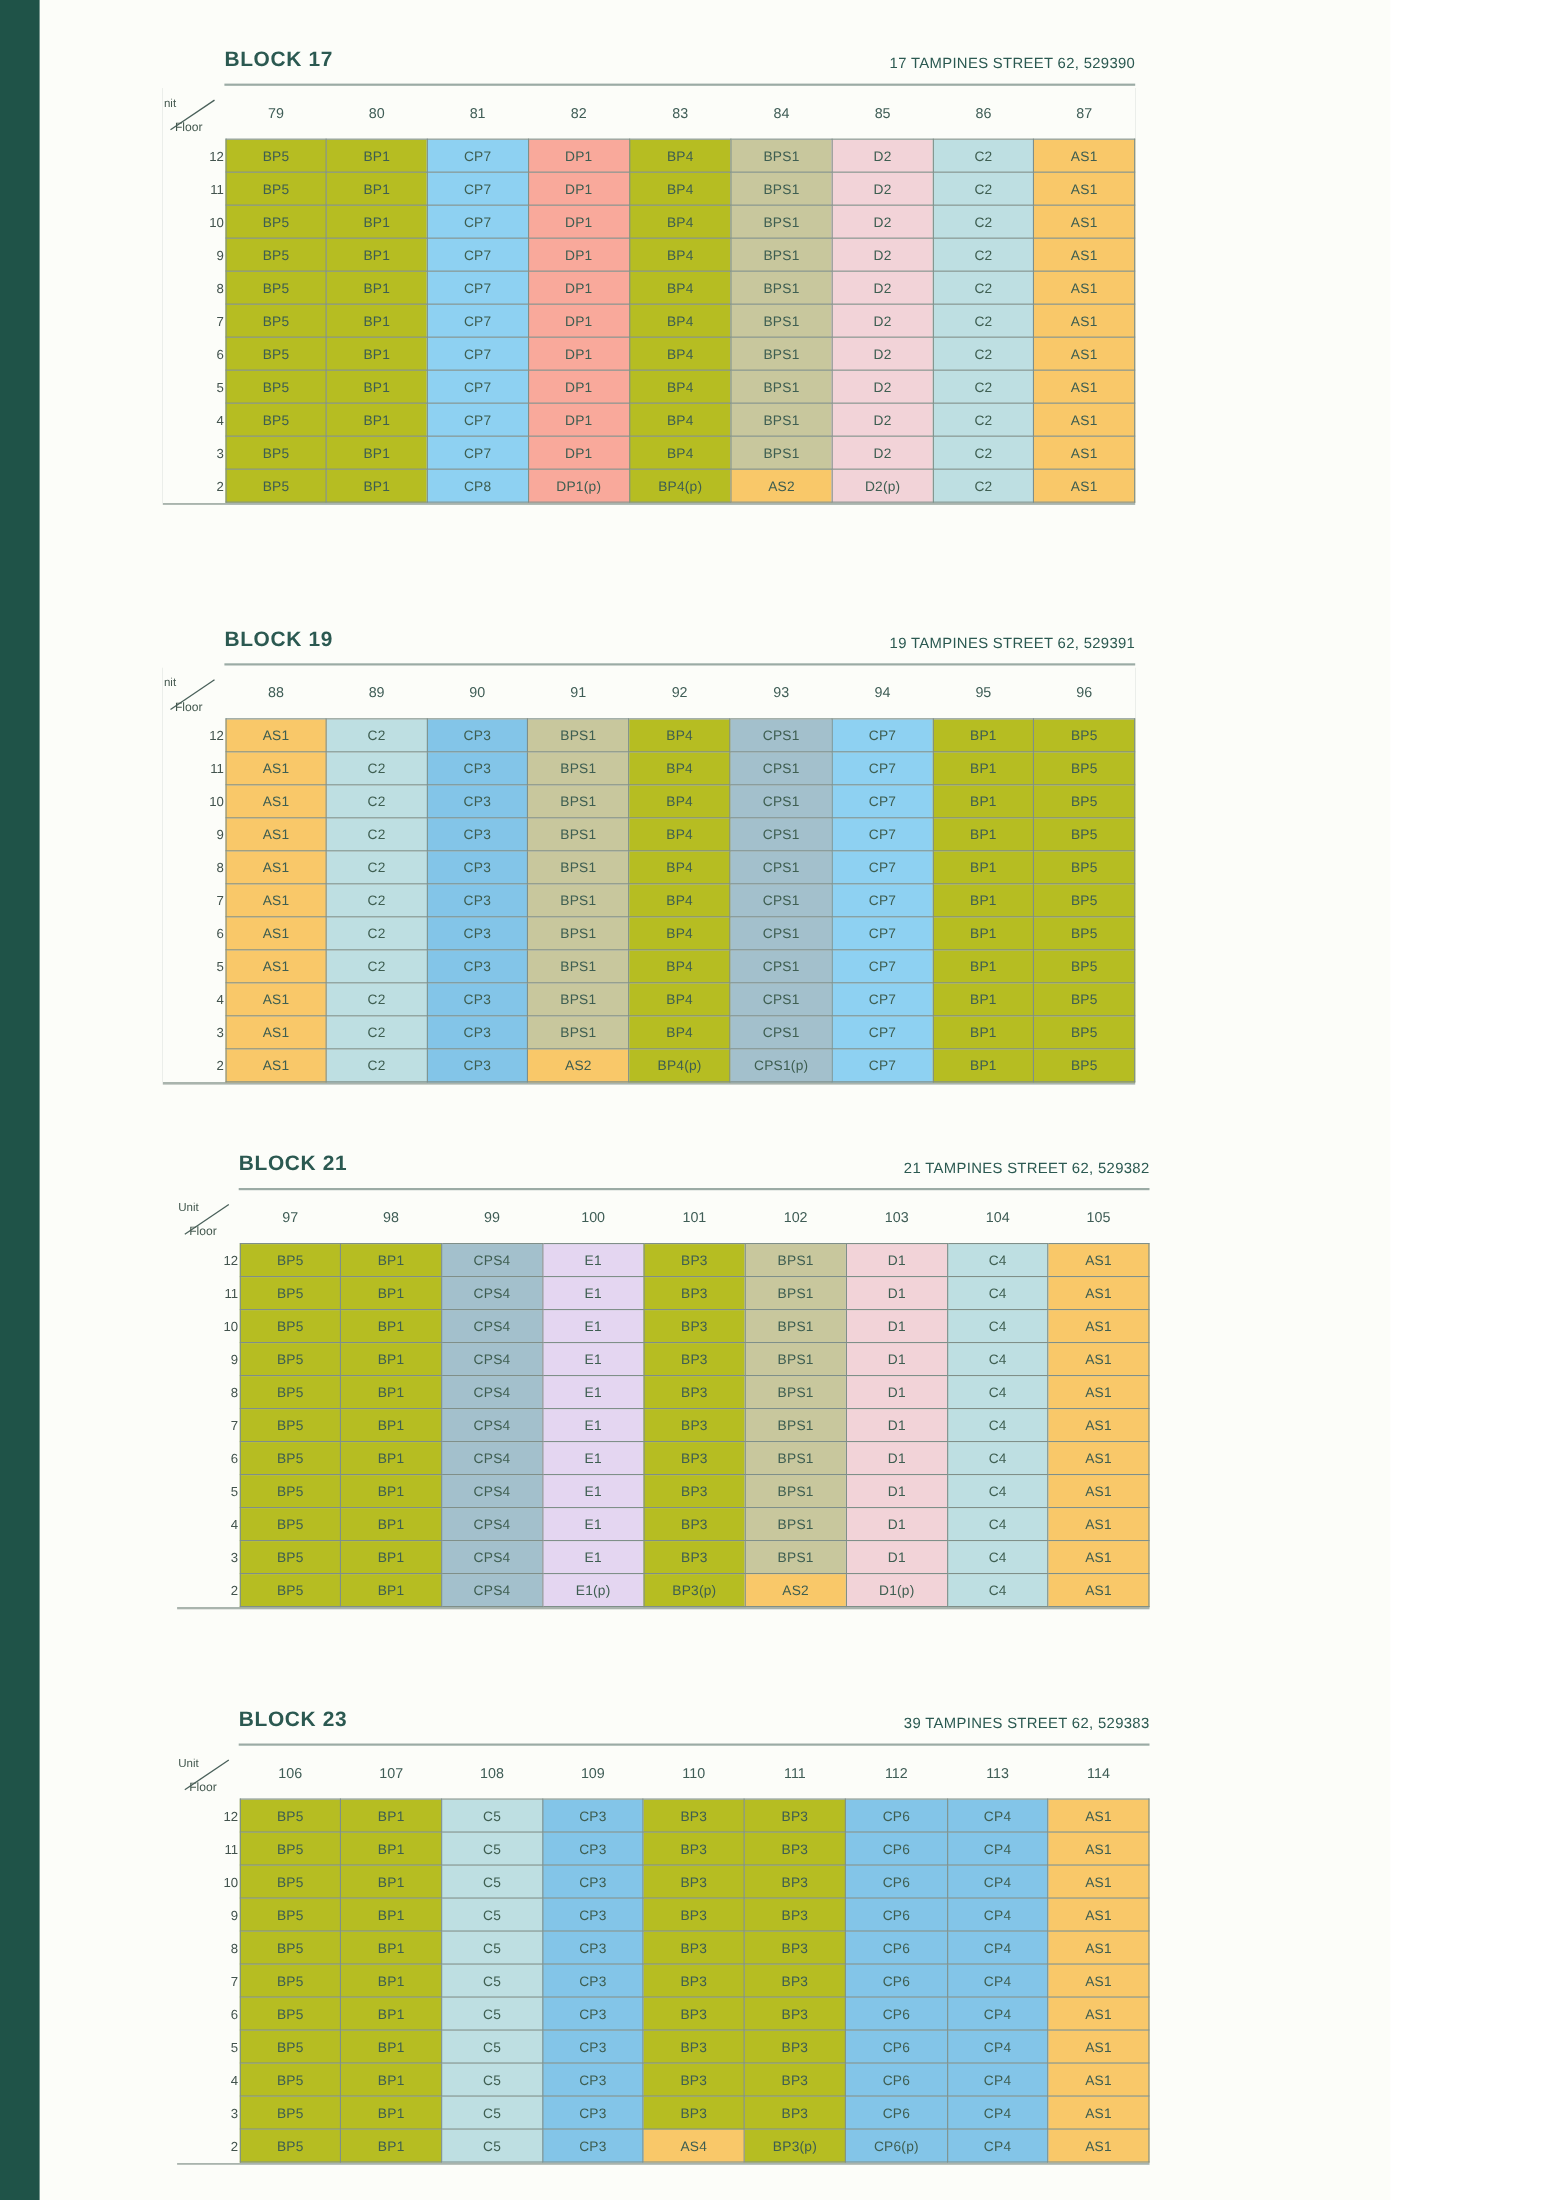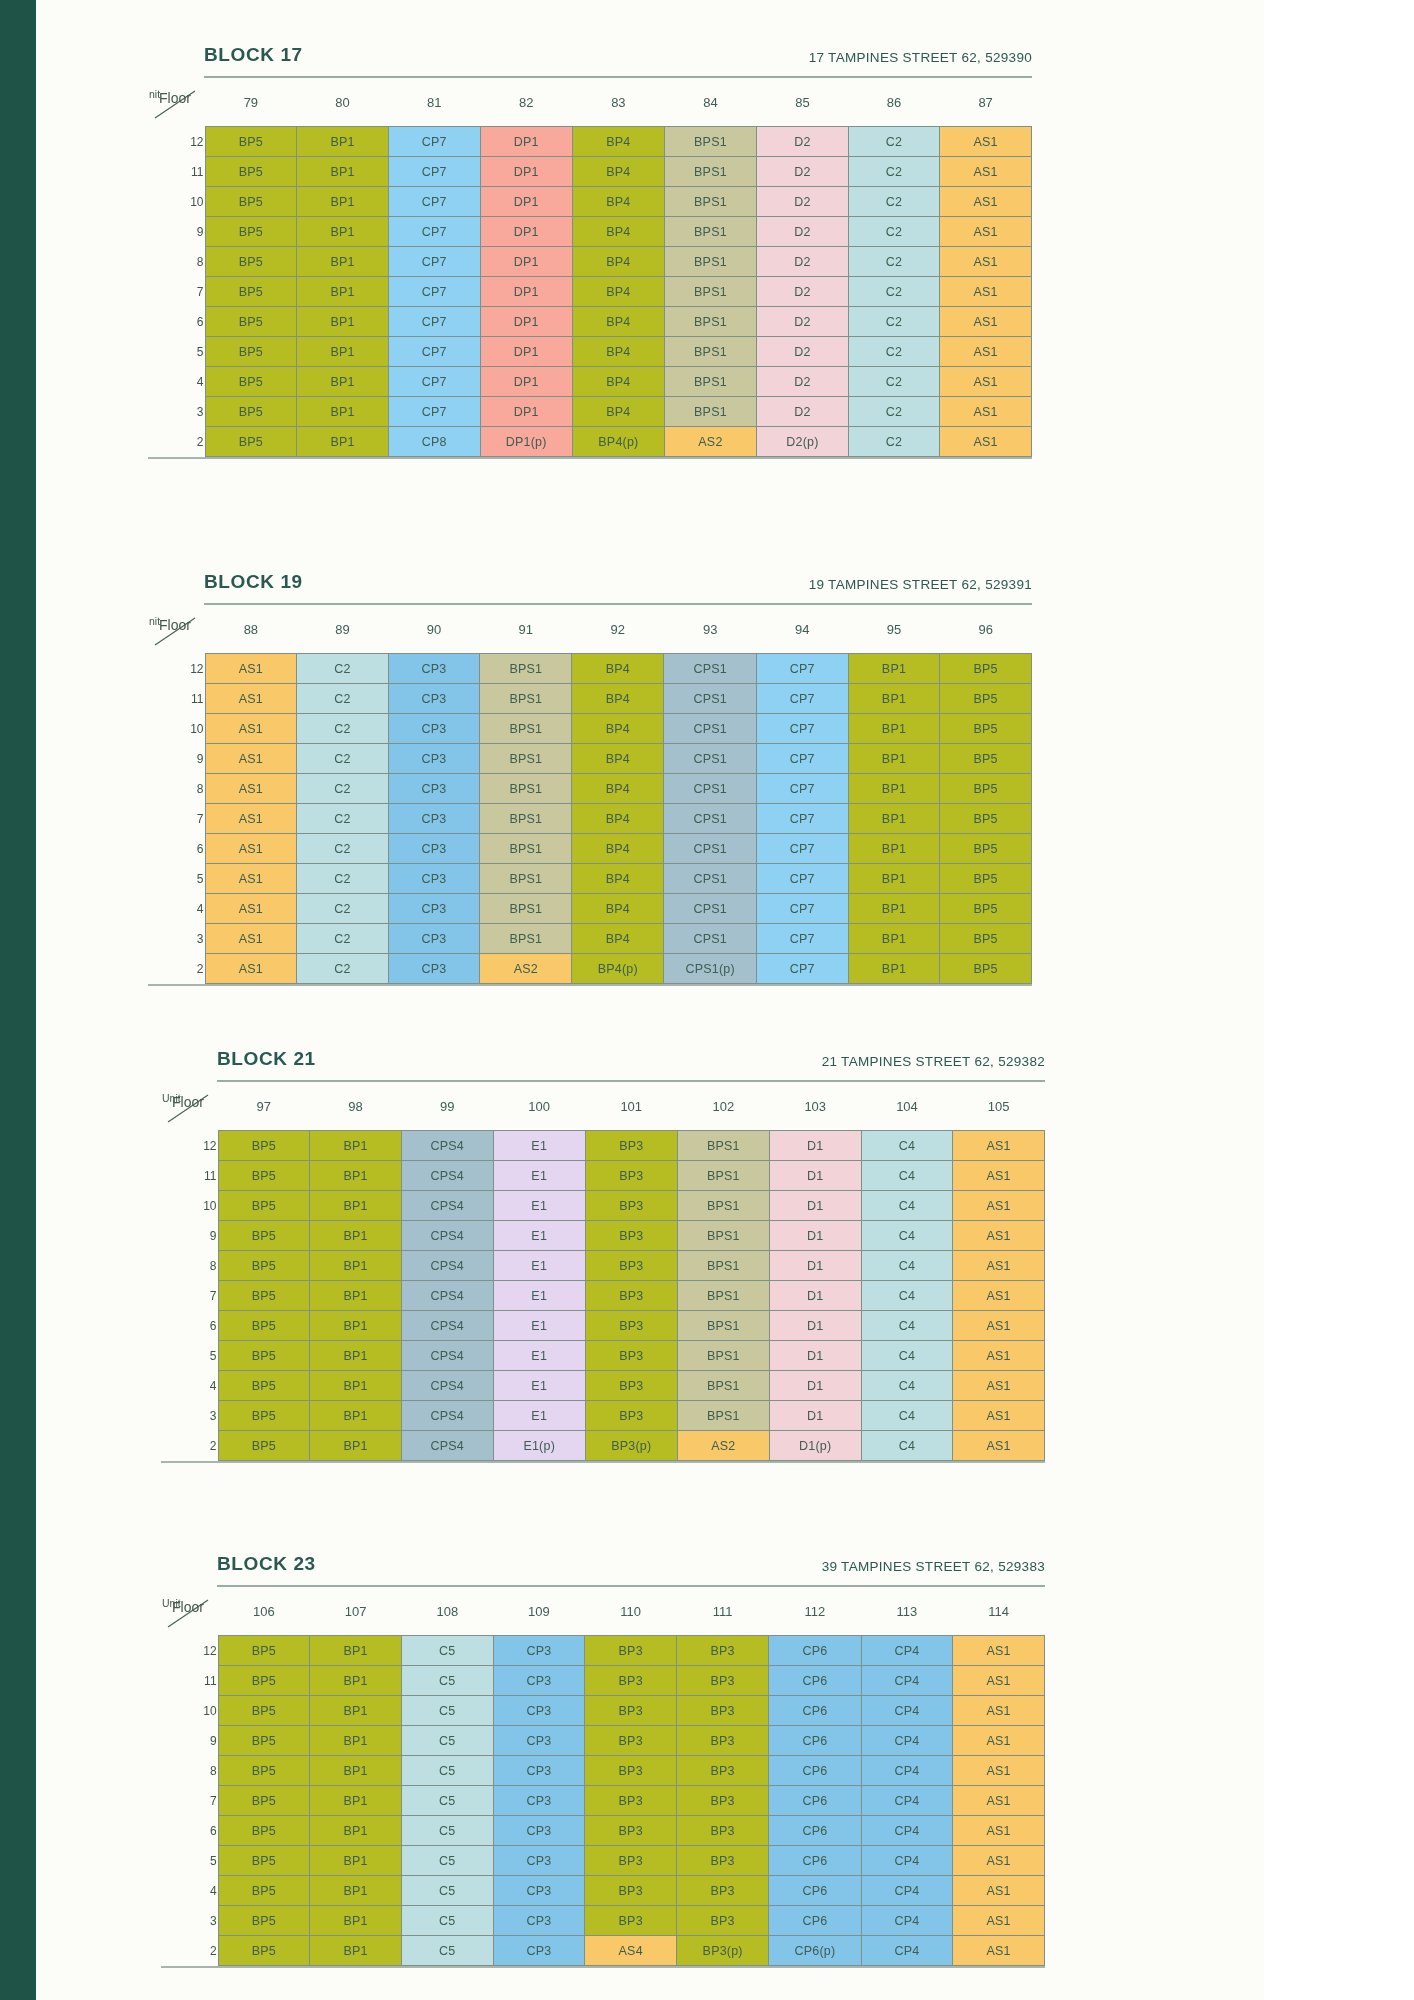--- a/index.html
+++ b/index.html
@@ -69,22 +69,22 @@
     position:absolute;
     left:0; bottom:5px;
     width:52px; height:34px;
   }
   .corner-widget svg { position:absolute; left:0; top:0; }
   .corner-unit {
     position:absolute; left:1px; top:0;
     font-size:10.5px; color:#44584f;
   }
   .corner-floor {
-    position:absolute; left:11px; bottom:16px;
-    font-size:14px; color:#44584f;
+    position:absolute; left:11px; bottom:0;
+    font-size:11px; color:#44584f;
   }
   .stack-table td.rowlabel {
     border:none;
     background:transparent;
     width:56px;
     text-align:right;
     font-size:12px;
     color:#42534d;
   }
   .stack-table td.cell {

